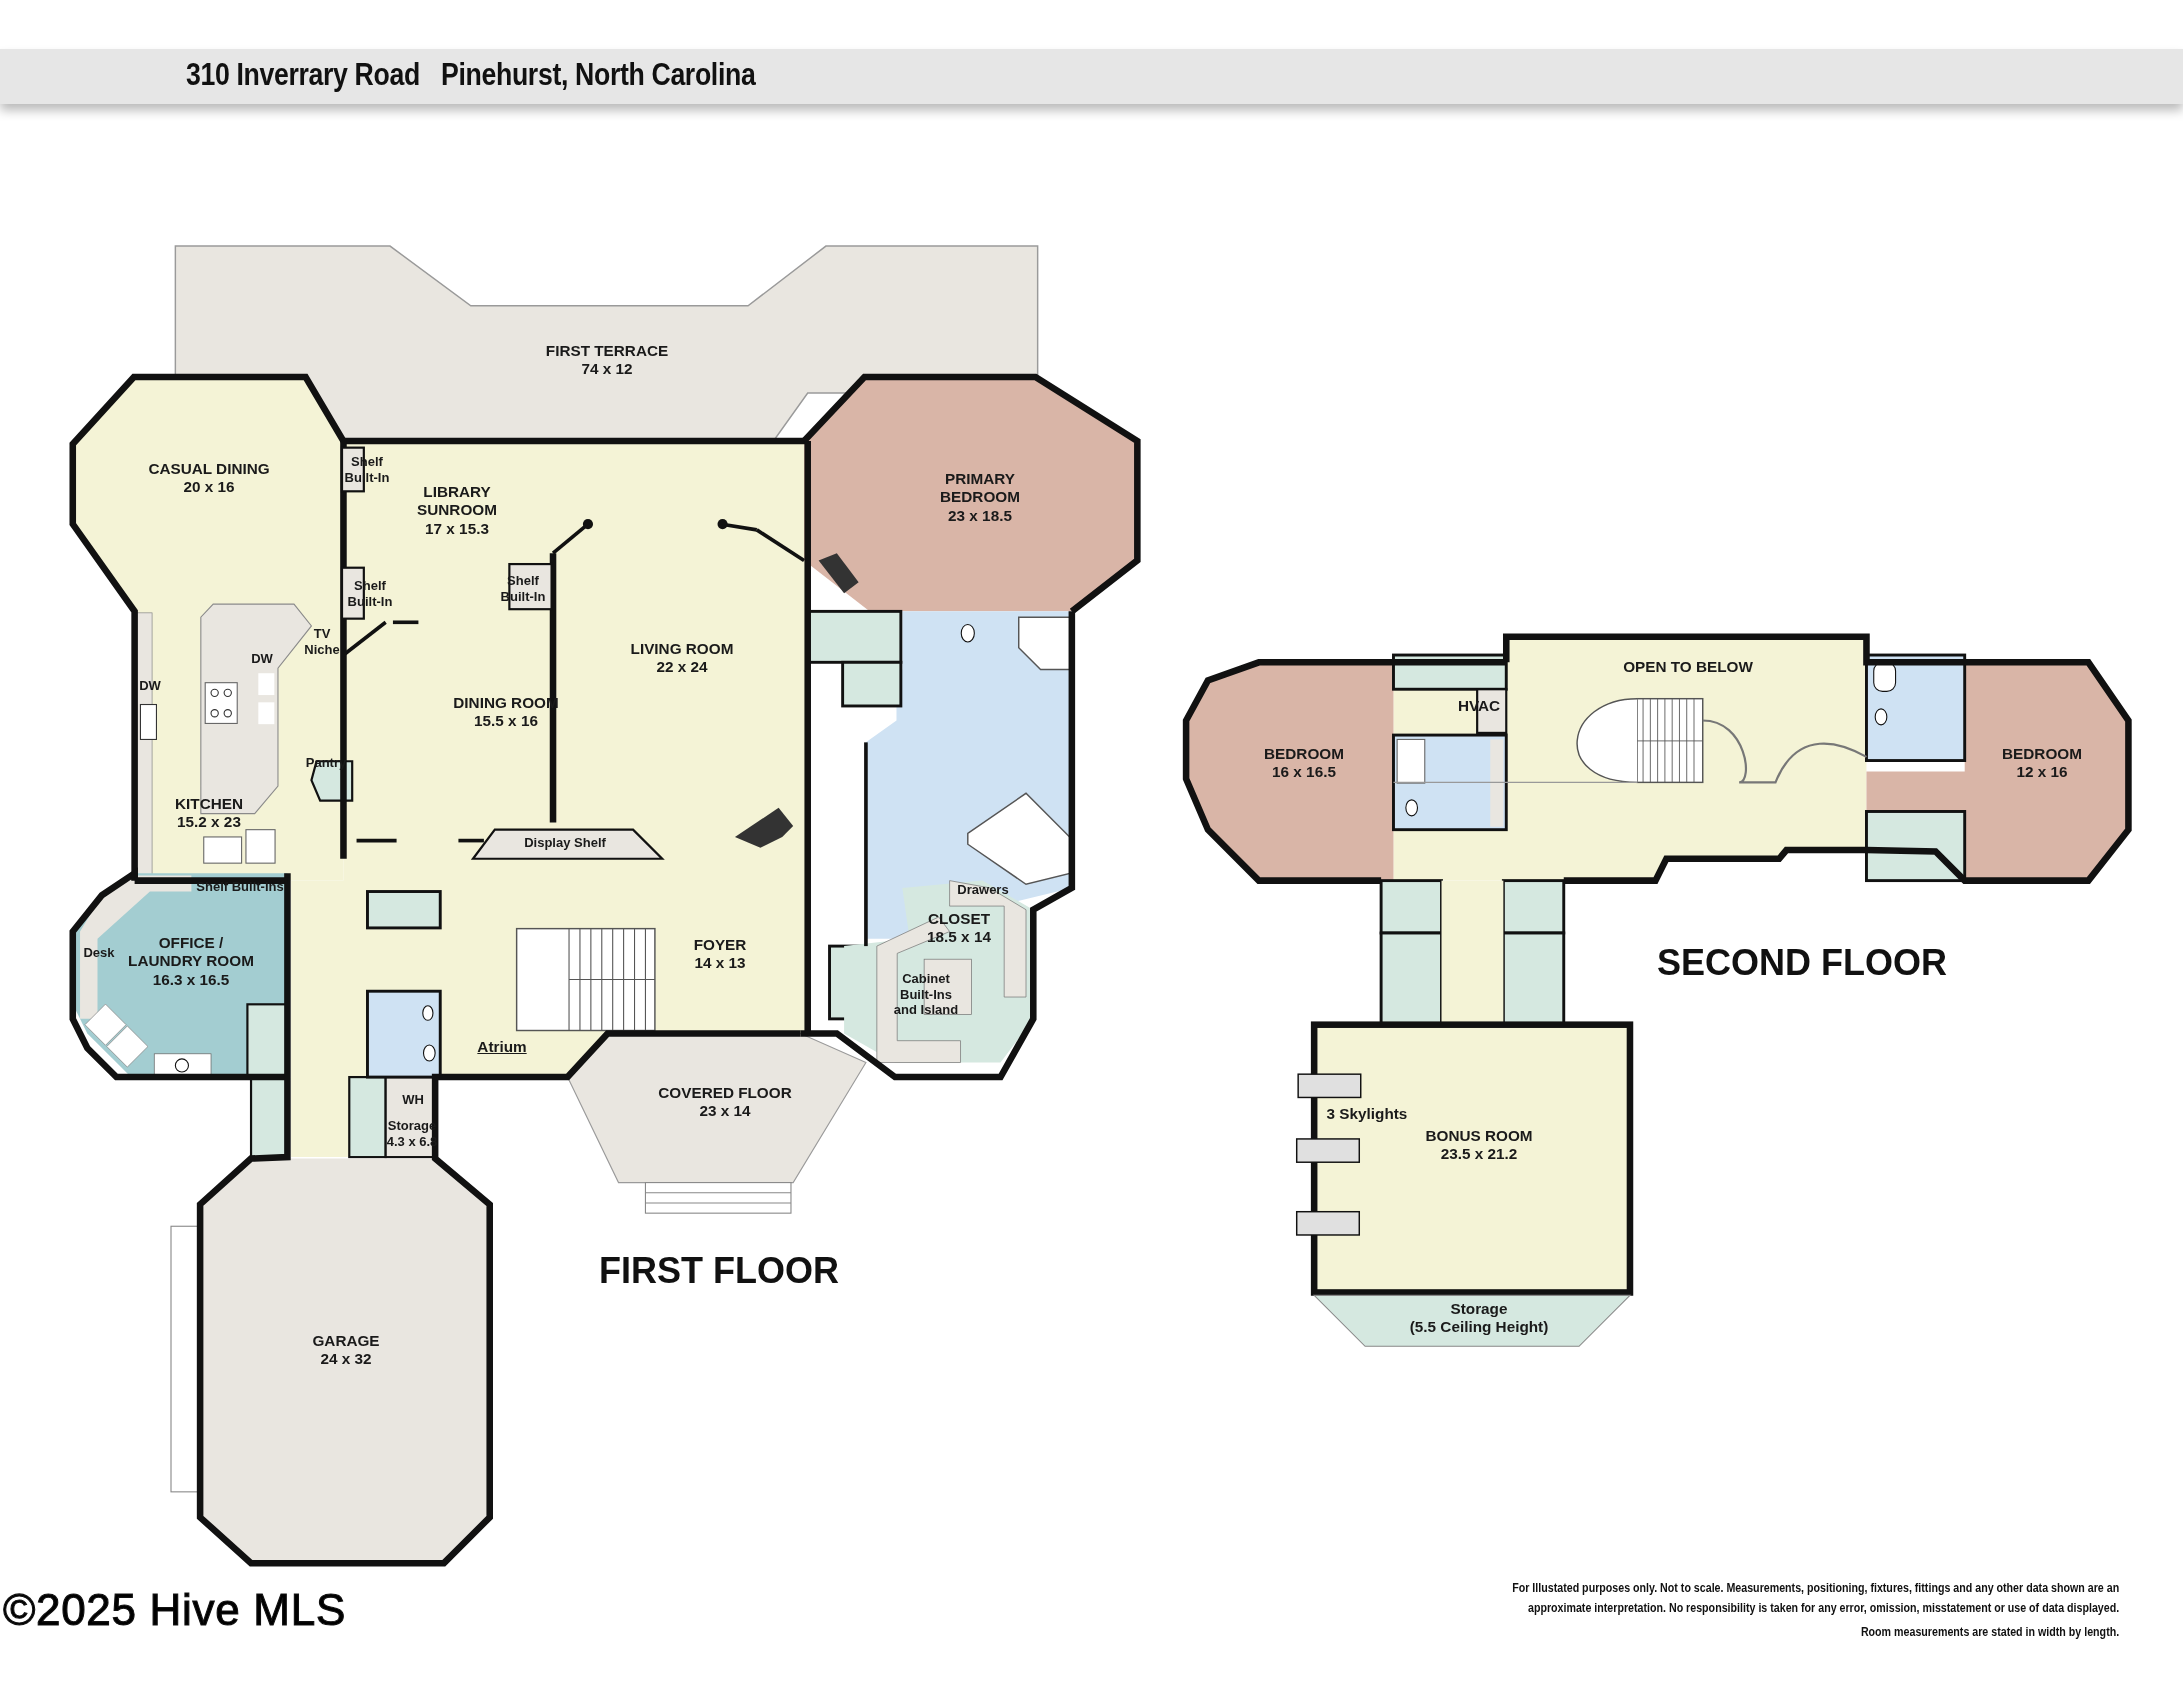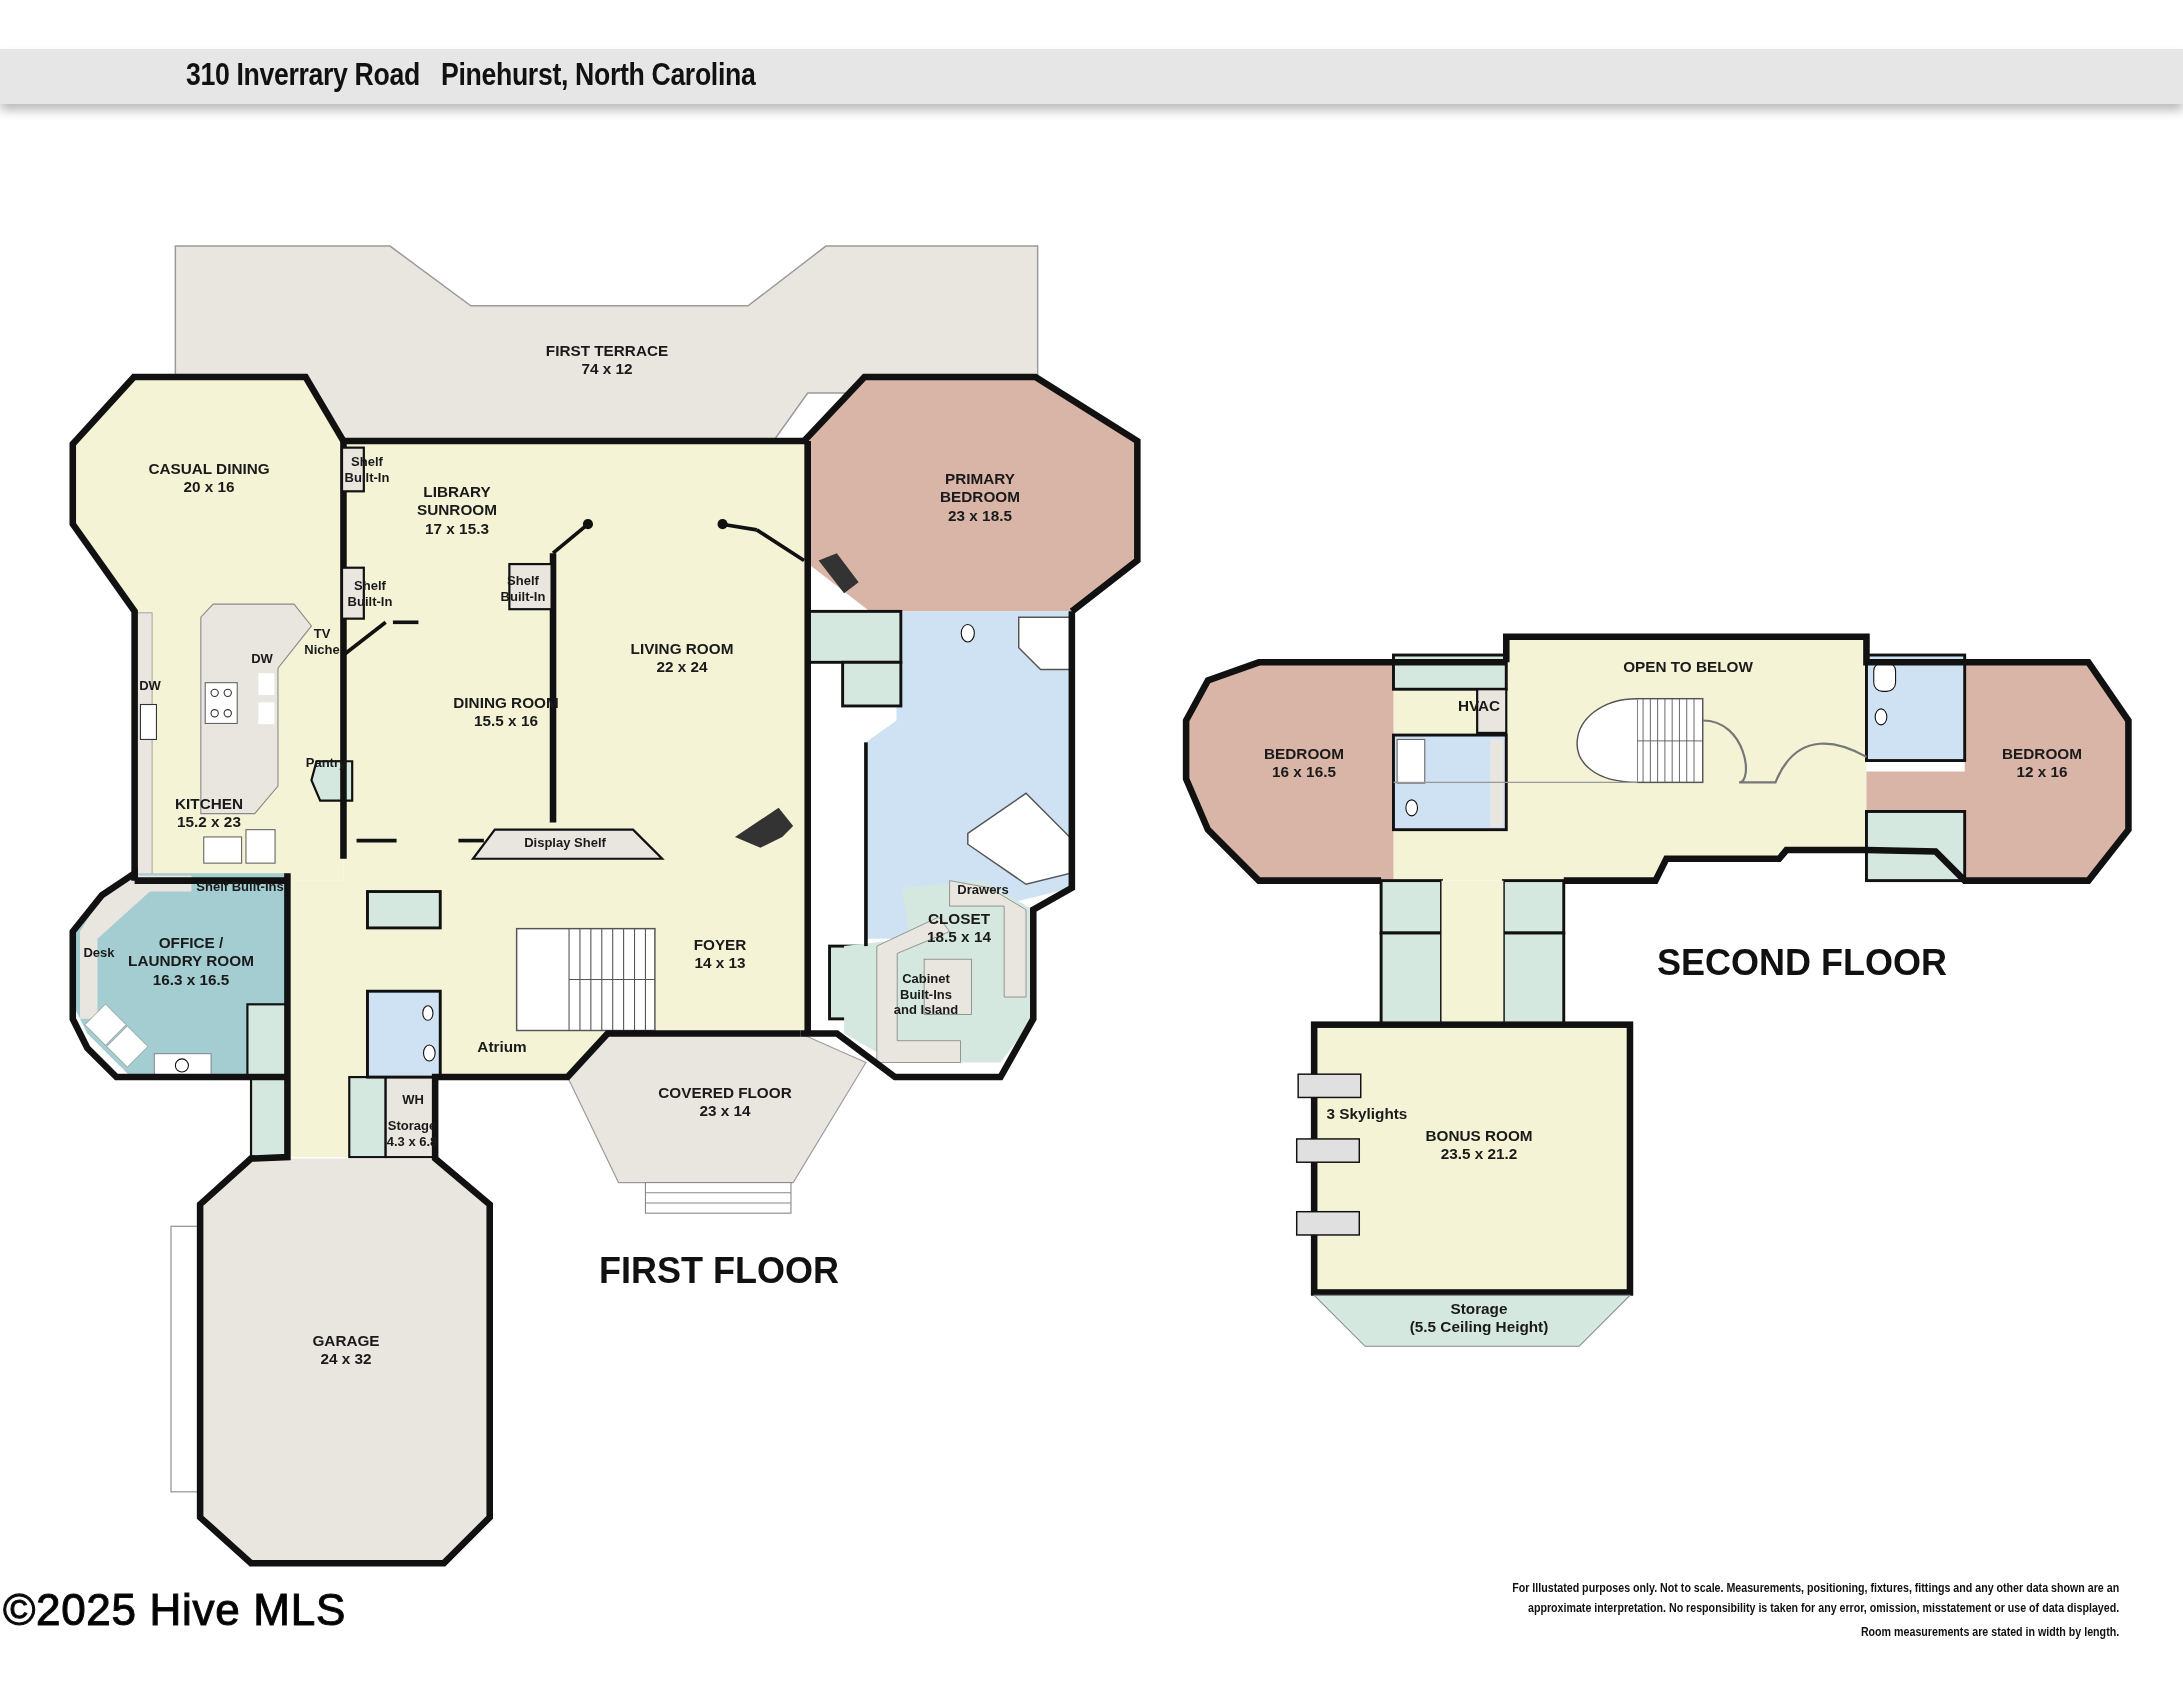--- a/index.html
+++ b/index.html
@@ -254,21 +254,21 @@
 <div class="lbl sm" style="left:322px;top:626px;">
   <span class="name">TV</span>
   <span class="name">Niche</span>
 </div>
 <div class="lbl sm" style="left:262px;top:651px;">DW</div>
 <div class="lbl sm" style="left:150px;top:678px;">DW</div>
 <div class="lbl sm" style="left:326px;top:755px;">Pantry</div>
 <div class="lbl sm" style="left:565px;top:835px;">Display Shelf</div>
 <div class="lbl sm" style="left:240px;top:879px;">Shelf Built-Ins</div>
 <div class="lbl sm" style="left:99px;top:945px;">Desk</div>
-<div class="lbl md" style="left:502px;top:1038px;">Atrium</div>
+<div class="lbl md" style="left:502px;top:1038px;text-decoration:underline;">Atrium</div>
 <div class="lbl sm" style="left:413px;top:1092px;">WH</div>
 <div class="lbl sm" style="left:983px;top:882px;">Drawers</div>
 <div class="lbl sm" style="left:926px;top:971px;">
   <span class="name">Cabinet</span>
   <span class="name">Built-Ins</span>
   <span class="name">and Island</span>
 </div>
 
 <div class="floor-label" style="left:719px;top:1250px;">FIRST FLOOR</div>
 

